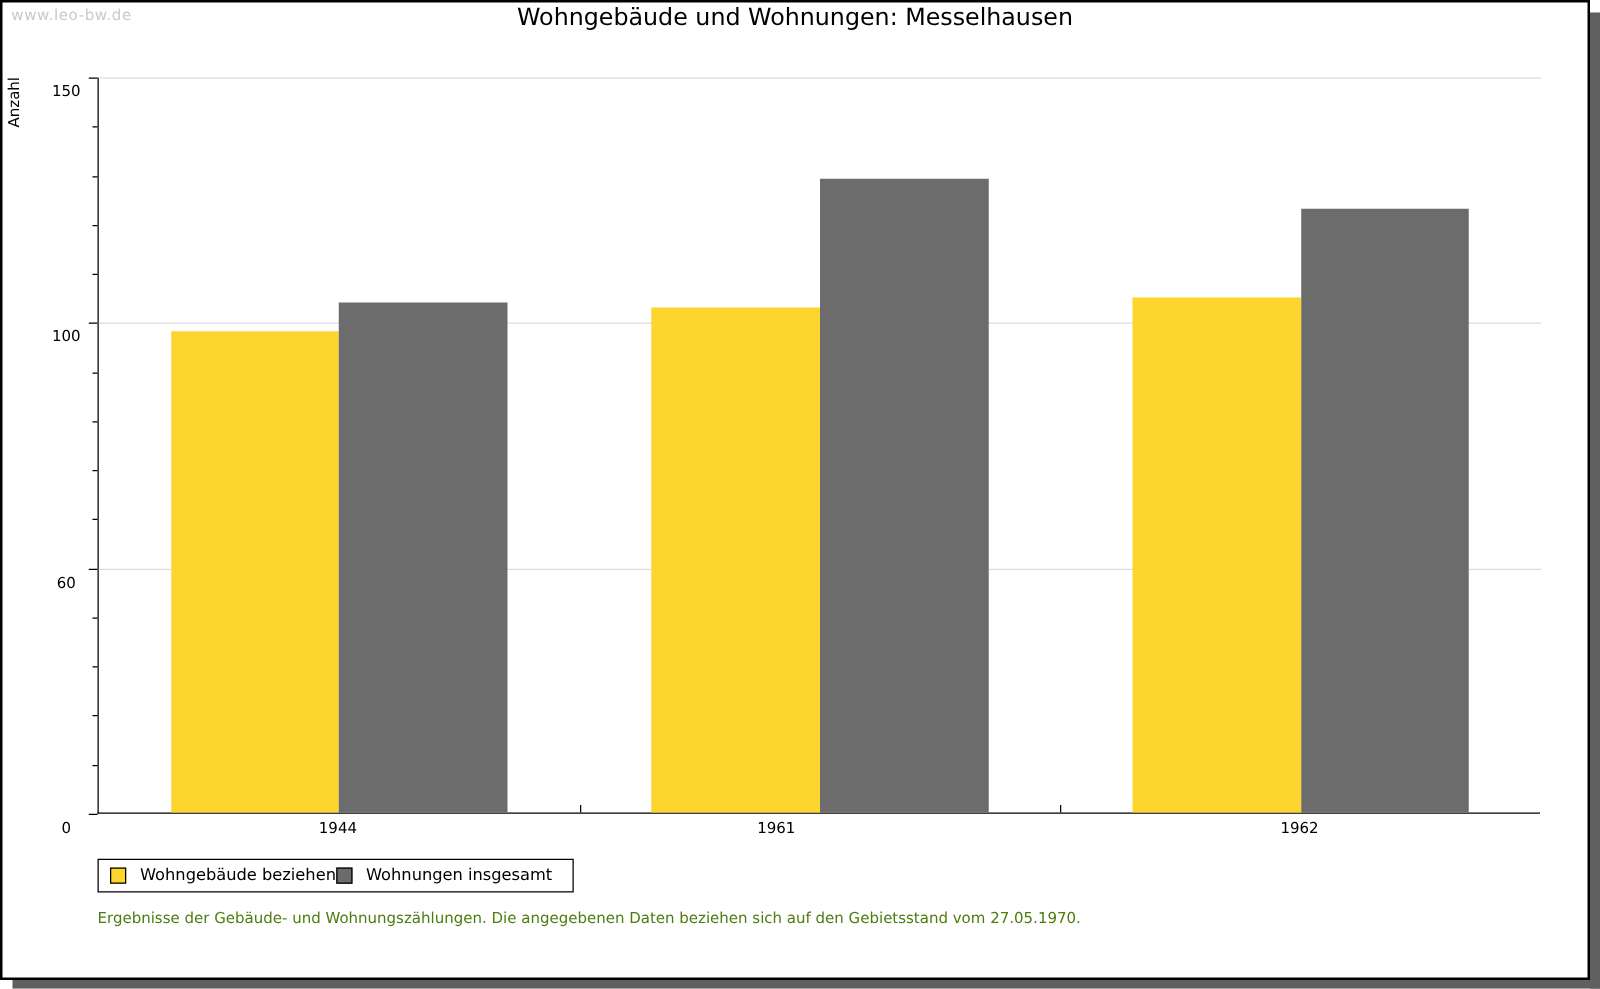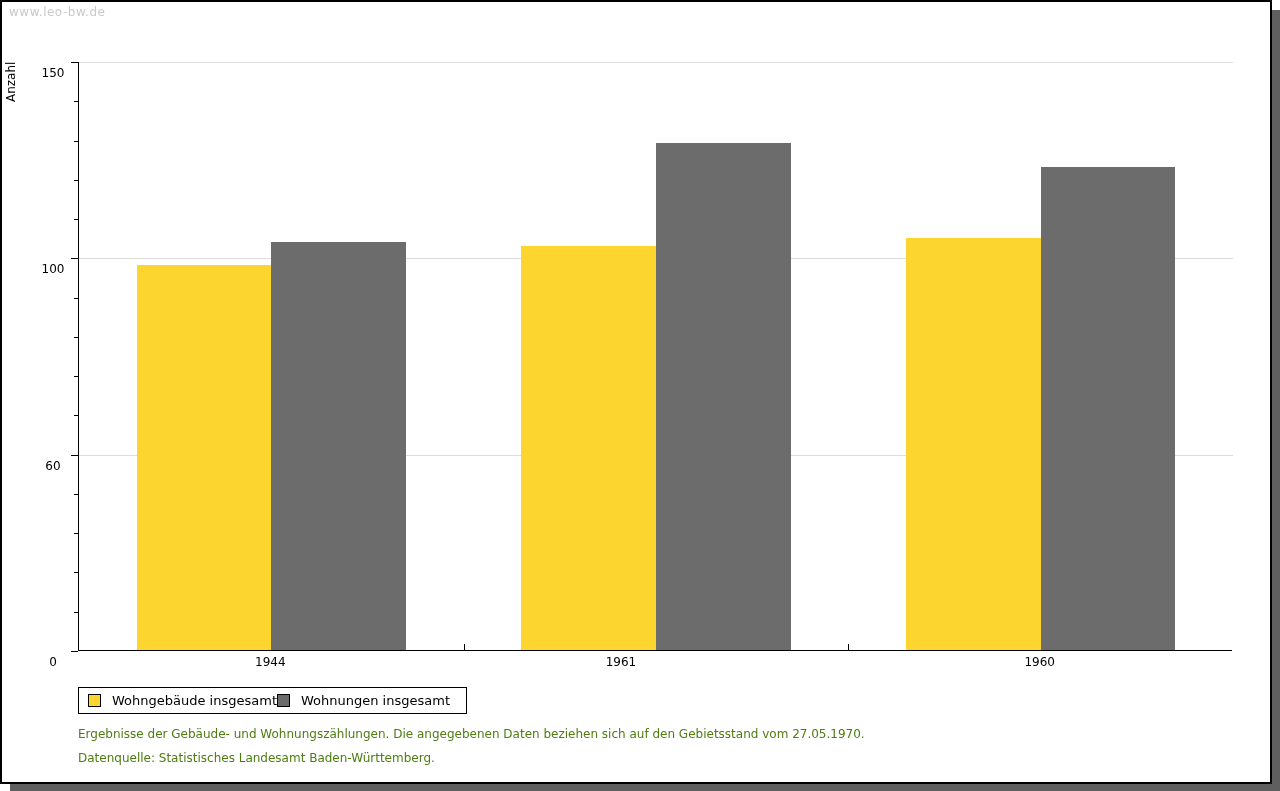--- a/index.html
+++ b/index.html
@@ -96,20 +96,21 @@
 </head>
 <body>
 
 <div class="stage">
   <div class="frame"></div>
   <div class="shadow-right"></div>
   <div class="shadow-bottom"></div>
 
   <div class="chart-area">
     <span class="watermark">www.leo-bw.de</span>
+    <div class="chart-title">Wohngebäude und Wohnungen: Messelhausen</div>
     <div class="y-axis-title">Anzahl</div>
 
     <div id="y-axis">
         <div class="y-tick major" style="top: 651px;"></div>
         <div class="y-tick-label" style="top: 643px;">0</div>
         <div class="y-tick minor" style="top: 611.733px;"></div>
         <div class="y-tick minor" style="top: 572.467px;"></div>
         <div class="y-tick minor" style="top: 533.2px;"></div>
         <div class="y-tick minor" style="top: 493.933px;"></div>
         <div class="y-tick major" style="top: 454.667px;"></div>
@@ -121,44 +122,43 @@
         <div class="y-tick major" style="top: 258.333px;"></div>
         <div class="y-tick-label" style="top: 250.333px;">100</div>
         <div class="y-tick minor" style="top: 219.067px;"></div>
         <div class="y-tick minor" style="top: 179.8px;"></div>
         <div class="y-tick minor" style="top: 140.533px;"></div>
         <div class="y-tick minor" style="top: 101.267px;"></div>
         <div class="y-tick major" style="top: 62px;"></div>
         <div class="y-tick-label" style="top: 54px;">150</div>
         <div class="x-tick-label" style="left: 230.333px;">1944</div>
         <div class="x-tick-label" style="left: 581px;">1961</div>
-        <div class="x-tick-label" style="left: 999.667px;">1960</div>
+        <div class="x-tick-label" style="left: 999.667px;">1962</div>
       </div>
 
     <div class="plot" id="plot">
         <div class="gridline" style="top: 392.667px;"></div>
         <div class="gridline" style="top: 196.333px;"></div>
         <div class="gridline" style="top: 0px;"></div>
         <div class="bar" style="left: 57.7px; width: 134.633px; height: 384.813px; background: rgb(252, 214, 47);"></div>
         <div class="bar" style="left: 192.333px; width: 134.633px; height: 408.373px; background: rgb(108, 108, 108);"></div>
         <div class="x-boundary-tick" style="left: 384.667px;"></div>
         <div class="bar" style="left: 442.367px; width: 134.633px; height: 404.447px; background: rgb(252, 214, 47);"></div>
         <div class="bar" style="left: 577px; width: 134.633px; height: 506.54px; background: rgb(108, 108, 108);"></div>
         <div class="x-boundary-tick" style="left: 769.333px;"></div>
         <div class="bar" style="left: 827.033px; width: 134.633px; height: 412.3px; background: rgb(252, 214, 47);"></div>
         <div class="bar" style="left: 961.667px; width: 134.633px; height: 482.98px; background: rgb(108, 108, 108);"></div>
       </div>
 
     <div class="legend" id="legend">
         <div class="legend-item">
           <div class="legend-swatch" style="background: rgb(252, 214, 47);"></div>
-          <span>Wohngebäude insgesamt</span>
+          <span>Wohngebäude beziehen</span>
         </div>
         <div class="legend-item">
           <div class="legend-swatch" style="background: rgb(108, 108, 108);"></div>
           <span>Wohnungen insgesamt</span>
         </div>
       </div>
 
     <div class="footer-note line1">Ergebnisse der Gebäude- und Wohnungszählungen. Die angegebenen Daten beziehen sich auf den Gebietsstand vom 27.05.1970.</div>
-    <div class="footer-note line2">Datenquelle: Statistisches Landesamt Baden-Württemberg.</div>
   </div>
 </div>
 
 </body></html>

